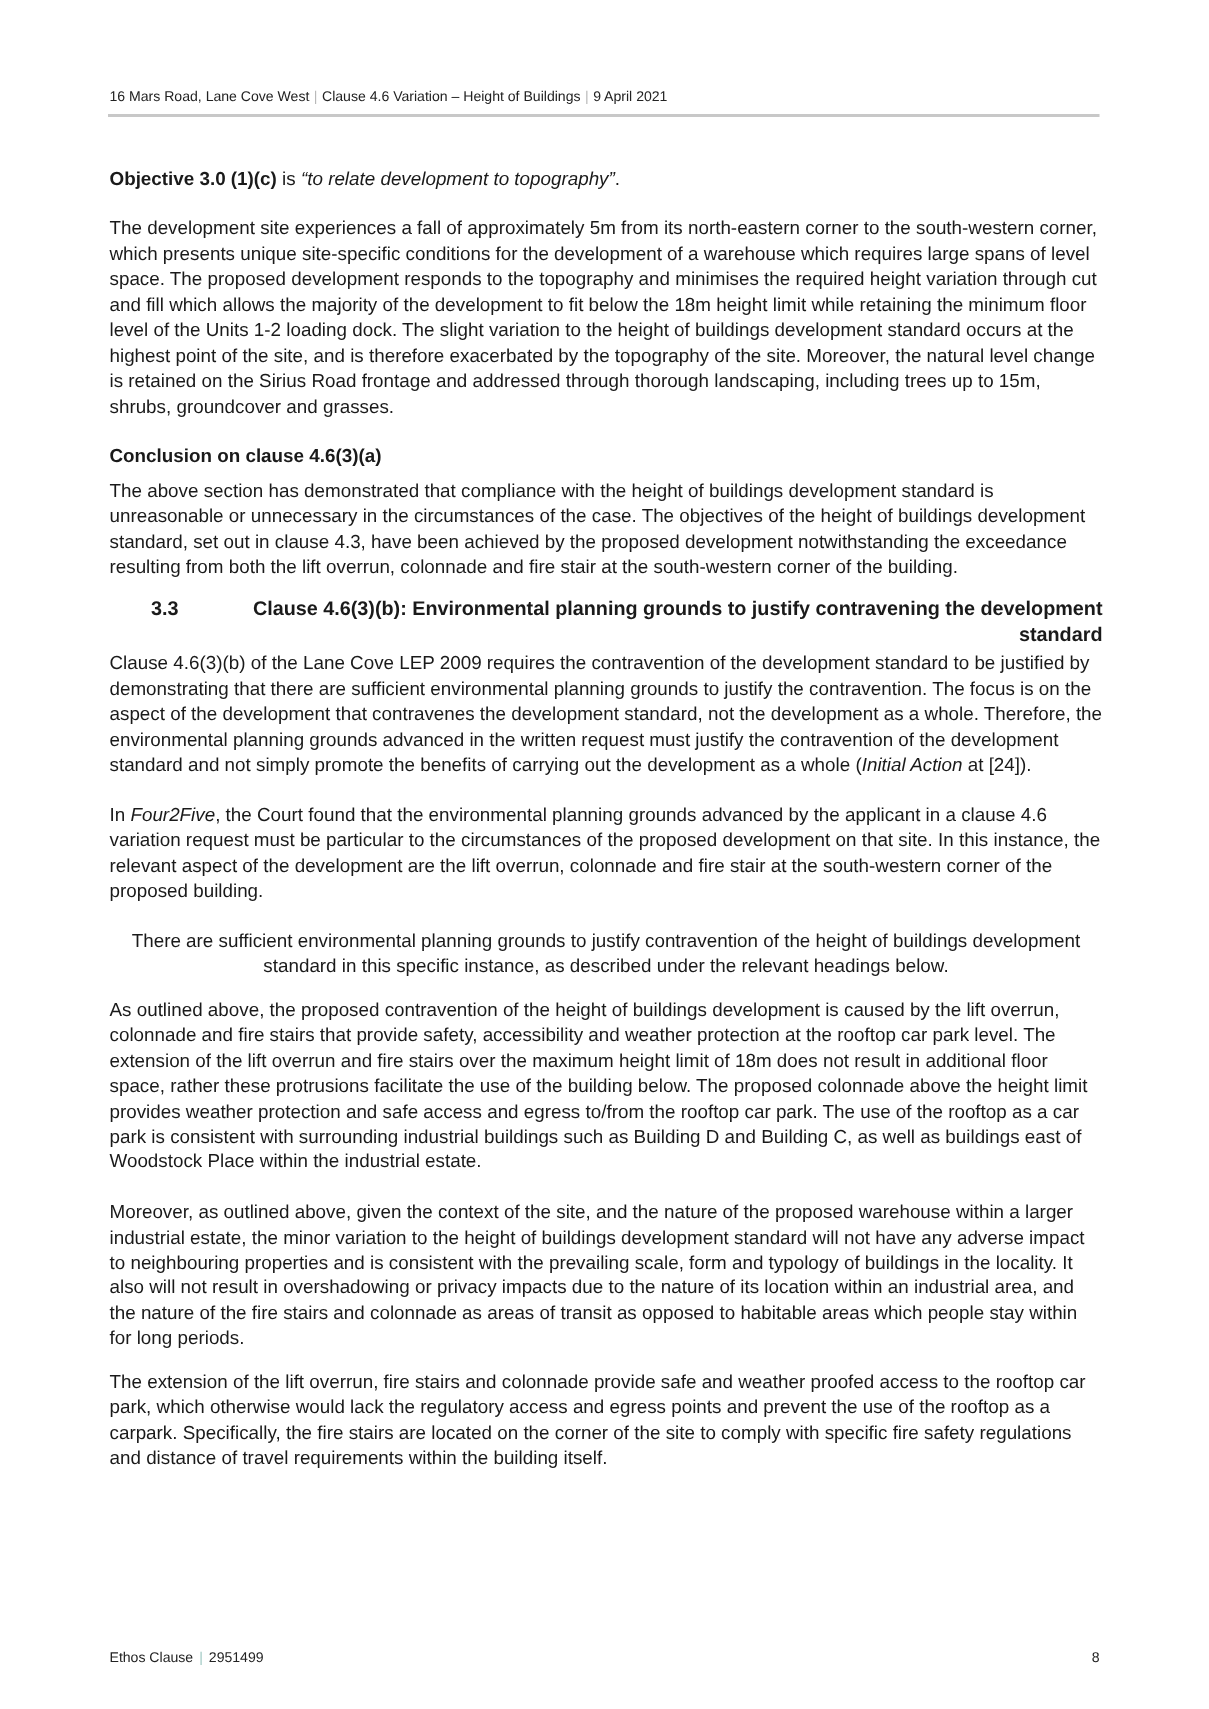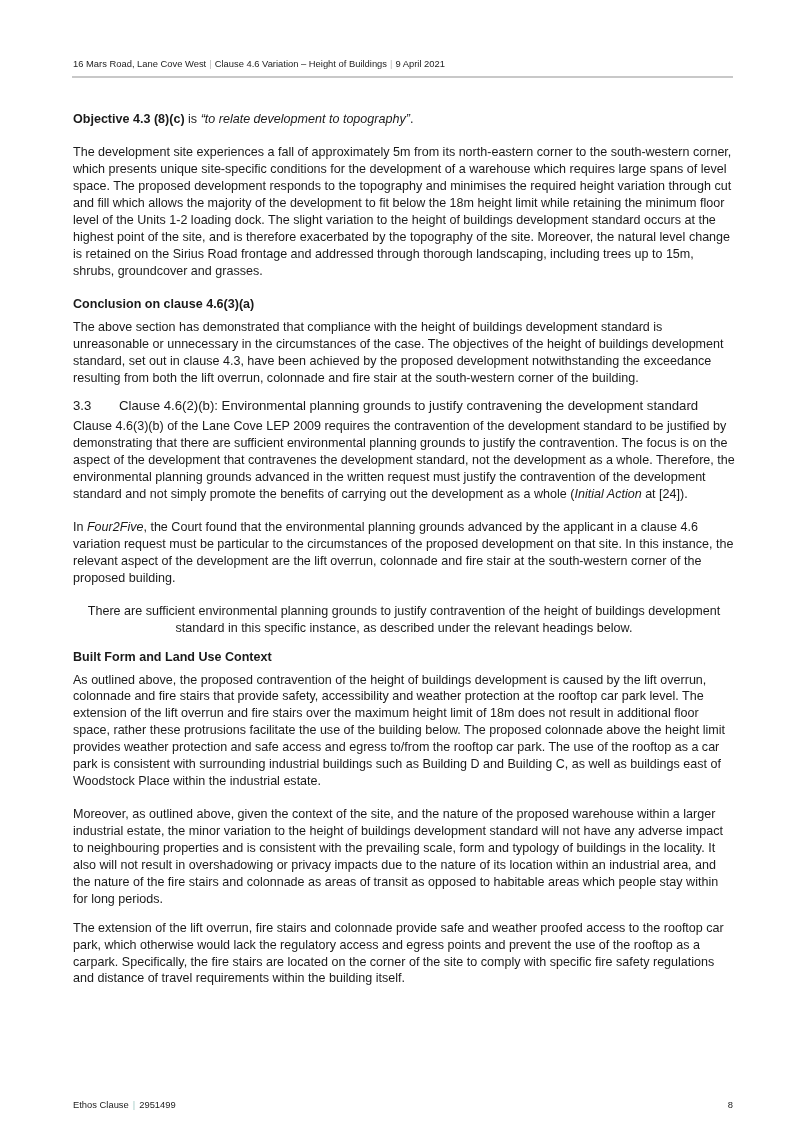--- a/index.html
+++ b/index.html
@@ -6,58 +6,57 @@
     body { width: 806px; height: 1139px; position: relative; overflow: hidden; font-family: "Liberation Sans", sans-serif; color: #1a1a1a; }
     .page { position: absolute; left: 0; top: 0; width: 806px; height: 1139px; background: #fff; }
     .running-header { position: absolute; left: 73px; top: 58px; font-size: 9.4px; color: #222; white-space: nowrap; }
     .running-header .sep { color: #b8b8b8; margin: 0 3px; }
     .header-rule { position: absolute; left: 72px; top: 76px; width: 661px; height: 2px; background: #c8c8c8; }
     .content { position: absolute; left: 73px; top: 111px; width: 662px; font-size: 12.55px; line-height: 16.9px; }
     p { margin: 0 0 16.4px 0; }
     .b { font-weight: bold; }
     .i { font-style: italic; }
     h3.sub { font-size: 12.55px; font-weight: bold; margin: 0 0 6px 0; line-height: 16.9px; }
-    .sec { display: flex; font-weight: normal; font-size: 13.2px; line-height: 16.4px; margin: 1px 0 3px 0; }
+    .sec { display: flex; font-weight: bold; font-size: 13.2px; line-height: 16.4px; margin: 1px 0 3px 0; text-align: right; }
     .sec .num { width: 46px; flex: none; }
     .sec .title { flex: 1; }
     .footer { position: absolute; left: 73px; top: 1099px; width: 660px; font-size: 9.4px; color: #222; }
     .footer .sep { color: #9fc9c3; margin: 0 4px; }
     .footer .pg { position: absolute; right: 0; top: 0; }
   </style>
 </head>
 <body>
 
 <div class="page">
 
   <div class="running-header">
     <span>16 Mars Road, Lane Cove West</span><span class="sep">|</span><span>Clause 4.6 Variation – Height of Buildings</span><span class="sep">|</span><span>9 April 2021</span>
   </div>
   <div class="header-rule"></div>
 
   <div class="content">
 
-    <p><span class="b">Objective 4.3 (8)(c)</span><span> is </span><span class="i">“to relate development to topography”</span><span>.</span></p>
+    <p><span class="b">Objective 3.0 (1)(c)</span><span> is </span><span class="i">“to relate development to topography”</span><span>.</span></p>
 
     <p>The development site experiences a fall of approximately 5m from its north-eastern corner to the south-western corner, which presents unique site-specific conditions for the development of a warehouse which requires large spans of level space. The proposed development responds to the topography and minimises the required height variation through cut and fill which allows the majority of the development to fit below the 18m height limit while retaining the minimum floor level of the Units 1-2 loading dock. The slight variation to the height of buildings development standard occurs at the highest point of the site, and is therefore exacerbated by the topography of the site. Moreover, the natural level change is retained on the Sirius Road frontage and addressed through thorough landscaping, including trees up to 15m, shrubs, groundcover and grasses.</p>
 
     <h3 class="sub">Conclusion on clause 4.6(3)(a)</h3>
     <p style="margin-bottom:12px;">The above section has demonstrated that compliance with the height of buildings development standard is unreasonable or unnecessary in the circumstances of the case. The objectives of the height of buildings development standard, set out in clause 4.3, have been achieved by the proposed development notwithstanding the exceedance resulting from both the lift overrun, colonnade and fire stair at the south-western corner of the building.</p>
 
     <div class="sec">
       <span class="num">3.3</span>
-      <span class="title">Clause 4.6(2)(b): Environmental planning grounds to justify contravening the development standard</span>
+      <span class="title">Clause 4.6(3)(b): Environmental planning grounds to justify contravening the development standard</span>
     </div>
 
     <p><span>Clause 4.6(3)(b) of the Lane Cove LEP 2009 requires the contravention of the development standard to be justified by demonstrating that there are sufficient environmental planning grounds to justify the contravention. The focus is on the aspect of the development that contravenes the development standard, not the development as a whole. Therefore, the environmental planning grounds advanced in the written request must justify the contravention of the development standard and not simply promote the benefits of carrying out the development as a whole (</span><span class="i">Initial Action</span><span> at [24]).</span></p>
 
     <p><span>In </span><span class="i">Four2Five</span><span>, the Court found that the environmental planning grounds advanced by the applicant in a clause 4.6 variation request must be particular to the circumstances of the proposed development on that site. In this instance, the relevant aspect of the development are the lift overrun, colonnade and fire stair at the south-western corner of the proposed building.</span></p>
 
     <p style="margin-bottom:12px;text-align:center;">There are sufficient environmental planning grounds to justify contravention of the height of buildings development standard in this specific instance, as described under the relevant headings below.</p>
 
-    <h3 class="sub">Built Form and Land Use Context</h3>
     <p>As outlined above, the proposed contravention of the height of buildings development is caused by the lift overrun, colonnade and fire stairs that provide safety, accessibility and weather protection at the rooftop car park level. The extension of the lift overrun and fire stairs over the maximum height limit of 18m does not result in additional floor space, rather these protrusions facilitate the use of the building below. The proposed colonnade above the height limit provides weather protection and safe access and egress to/from the rooftop car park. The use of the rooftop as a car park is consistent with surrounding industrial buildings such as Building D and Building C, as well as buildings east of Woodstock Place within the industrial estate.</p>
     <p style="margin-bottom:12px;">Moreover, as outlined above, given the context of the site, and the nature of the proposed warehouse within a larger industrial estate, the minor variation to the height of buildings development standard will not have any adverse impact to neighbouring properties and is consistent with the prevailing scale, form and typology of buildings in the locality. It also will not result in overshadowing or privacy impacts due to the nature of its location within an industrial area, and the nature of the fire stairs and colonnade as areas of transit as opposed to habitable areas which people stay within for long periods.</p>
 
     <p>The extension of the lift overrun, fire stairs and colonnade provide safe and weather proofed access to the rooftop car park, which otherwise would lack the regulatory access and egress points and prevent the use of the rooftop as a carpark. Specifically, the fire stairs are located on the corner of the site to comply with specific fire safety regulations and distance of travel requirements within the building itself.</p>
   </div>
 
   <div class="footer">
     <span>Ethos Clause</span><span class="sep">|</span><span>2951499</span>
     <span class="pg">8</span>
   </div>

